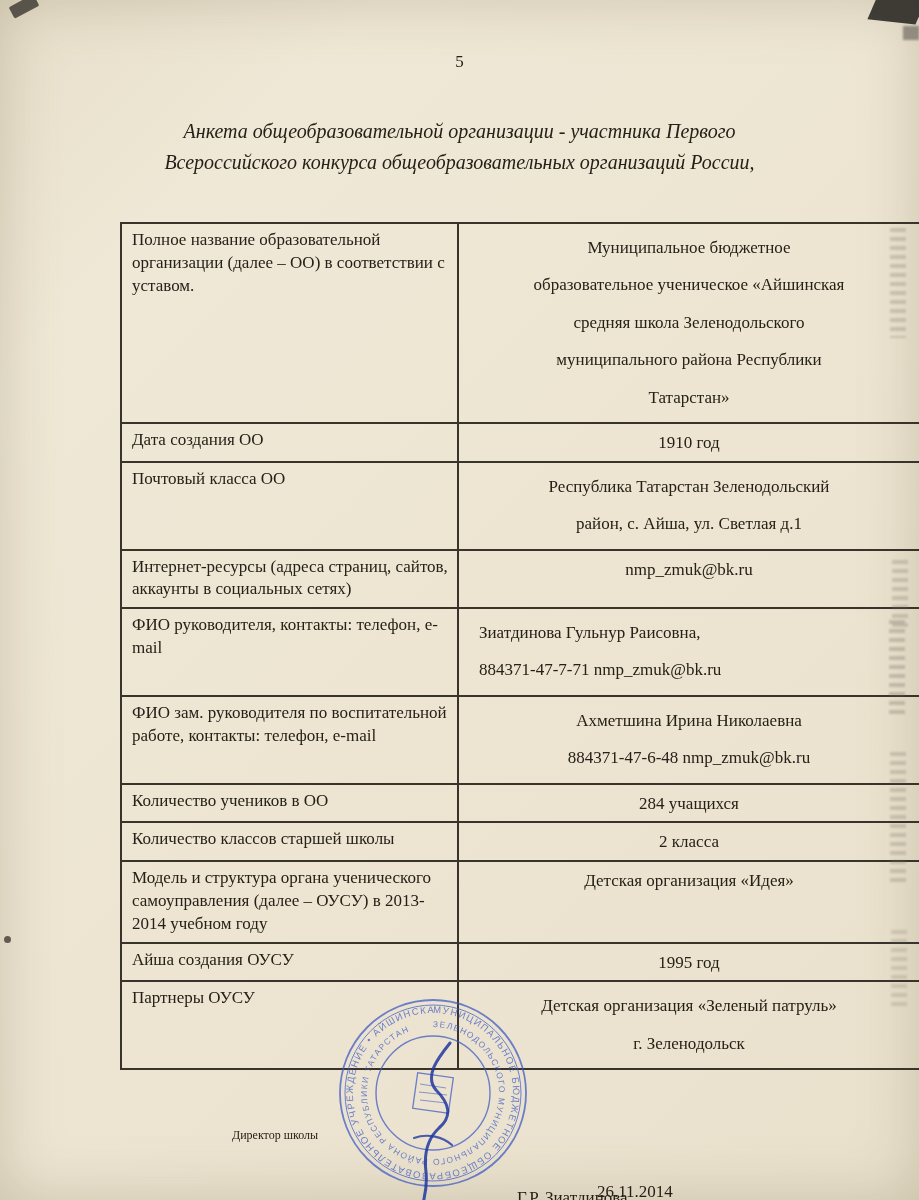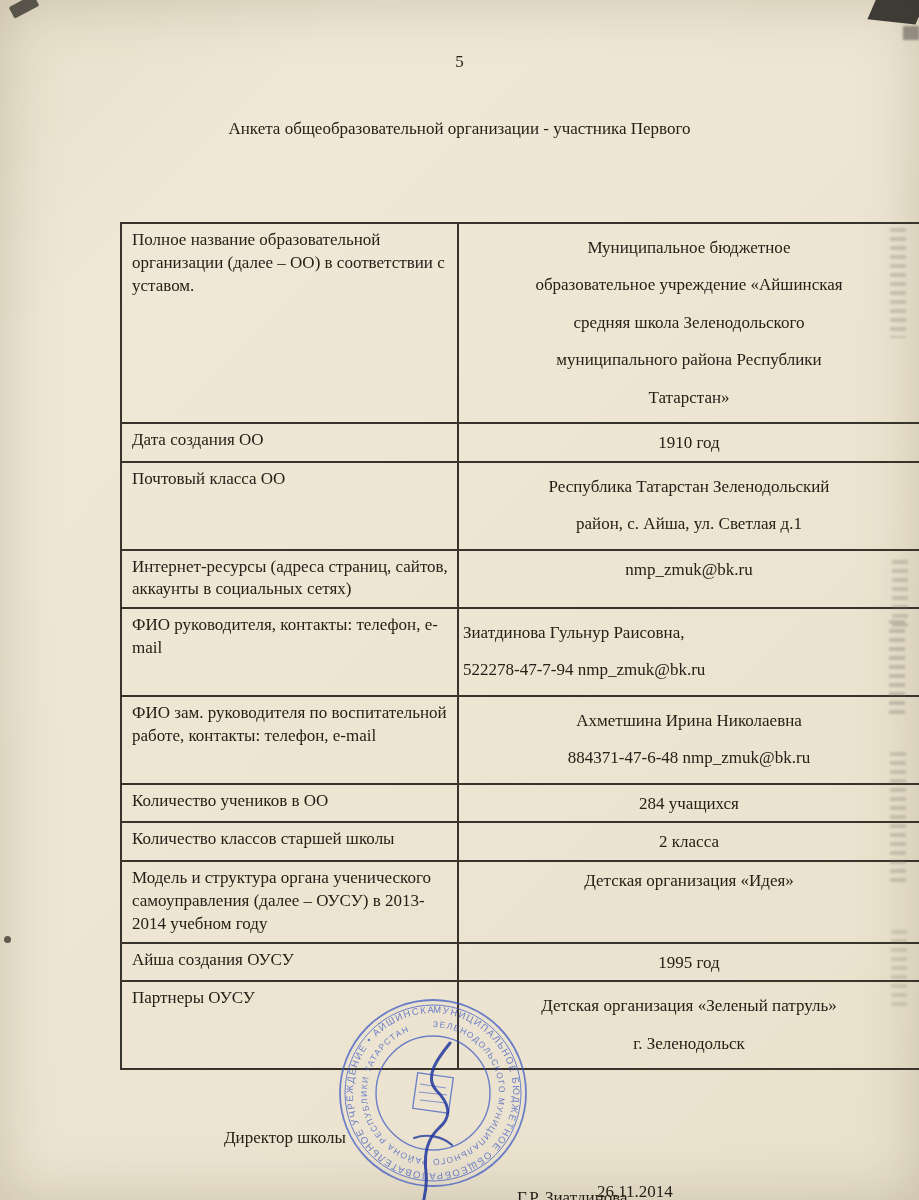--- a/index.html
+++ b/index.html
@@ -3,35 +3,35 @@
 <meta charset="utf-8">
 <style>
   html,body{margin:0;padding:0;}
   body{
     width:919px;height:1200px;position:relative;overflow:hidden;
     background:linear-gradient(135deg,#e7dfca 0%,#efe8d6 18%,#ede5d2 55%,#e9e1cc 100%);
     font-family:"Liberation Serif","DejaVu Serif",serif;
     color:#262118;
   }
   .pageno{position:absolute;top:52px;left:0;right:0;text-align:center;font-size:17px;}
-  .title{position:absolute;top:116px;left:60px;right:60px;text-align:center;font-size:17px;line-height:1.55;}
+  .title{position:absolute;top:116px;left:60px;right:60px;text-align:center;font-size:20px;line-height:1.55;font-style:italic;}
   .title span{display:block;}
   table.doc{
     position:absolute;left:120px;top:222px;width:757px;
     border-collapse:collapse;table-layout:fixed;
   }
   table.doc td{
     border:2px solid #38332b;font-size:17px;vertical-align:top;
   }
   td.lbl{width:317px;text-align:left;padding:5px 8px 6px 10px;line-height:1.34;}
   td.val{width:440px;text-align:center;padding:5px 10px 6px 10px;}
   td.val .vline{display:block;line-height:2.2;}
   td.val.tight .vline{line-height:1.4;padding-top:2px;}
-  td.val.left{text-align:left;padding-left:4px;}
-  .footer-left{position:absolute;left:224px;top:1128px;font-size:17px;}
+  td.val.left{text-align:left;padding-left:20px;}
+  .footer-left{position:absolute;left:232px;top:1128px;font-size:12px;}
   .footer-right{position:absolute;left:517px;top:1188px;font-size:17px;}
   .footer-date{position:absolute;left:597px;top:1182px;font-size:17px;}
   .stamp{position:absolute;left:318px;top:988px;width:230px;height:240px;pointer-events:none;}
   
   .art{position:absolute;pointer-events:none;}
   .a-tl{left:10px;top:0;width:28px;height:13px;background:#3a362f;opacity:.8;transform:rotate(-28deg);border-radius:2px;}
   .a-tr1{left:872px;top:-4px;width:50px;height:26px;background:#2c2a26;opacity:.9;transform:skewX(-18deg) rotate(6deg);}
   .a-tr2{left:903px;top:26px;width:16px;height:14px;background:#55504a;opacity:.55;filter:blur(1px);}
   .a-dot{left:4px;top:936px;width:7px;height:7px;border-radius:50%;background:#4a443c;opacity:.85;}
   .smudge{width:16px;opacity:.28;filter:blur(1.2px);
@@ -46,29 +46,30 @@
 </style>
 </head>
 <body>
 
 <div class="art edge-shade"></div>
 
 <div class="pageno">5</div>
 
 <div class="title">
   <span>Анкета общеобразовательной организации - участника Первого</span>
+  <span>Всероссийского конкурса общеобразовательных организаций России,</span>
 </div>
 
 <table class="doc">
   <tbody>
       <tr>
     <td class="lbl">Полное название образовательной организации (далее – ОО) в соответствии с уставом.</td>
     <td class="val">
       <span class="vline">Муниципальное бюджетное</span>
-      <span class="vline">образовательное учреждение «Айшинская</span>
+      <span class="vline">образовательное ученическое «Айшинская</span>
       <span class="vline">средняя школа Зеленодольского</span>
       <span class="vline">муниципального района Республики</span>
       <span class="vline">Татарстан»</span>
     </td>
   </tr>
   <tr>
     <td class="lbl">Дата создания ОО</td>
     <td class="val tight">
       <span class="vline">1910 год</span>
     </td>
@@ -83,21 +84,21 @@
   <tr>
     <td class="lbl">Интернет-ресурсы (адреса страниц, сайтов, аккаунты в социальных сетях)</td>
     <td class="val tight">
       <span class="vline">nmp_zmuk@bk.ru</span>
     </td>
   </tr>
   <tr>
     <td class="lbl">ФИО руководителя, контакты: телефон, e-mail</td>
     <td class="val left">
       <span class="vline">Зиатдинова Гульнур Раисовна,</span>
-      <span class="vline">522278-47-7-94 nmp_zmuk@bk.ru</span>
+      <span class="vline">884371-47-7-71 nmp_zmuk@bk.ru</span>
     </td>
   </tr>
   <tr>
     <td class="lbl">ФИО зам. руководителя по воспитательной работе, контакты: телефон, e-mail</td>
     <td class="val">
       <span class="vline">Ахметшина Ирина Николаевна</span>
       <span class="vline">884371-47-6-48 nmp_zmuk@bk.ru</span>
     </td>
   </tr>
   <tr>

